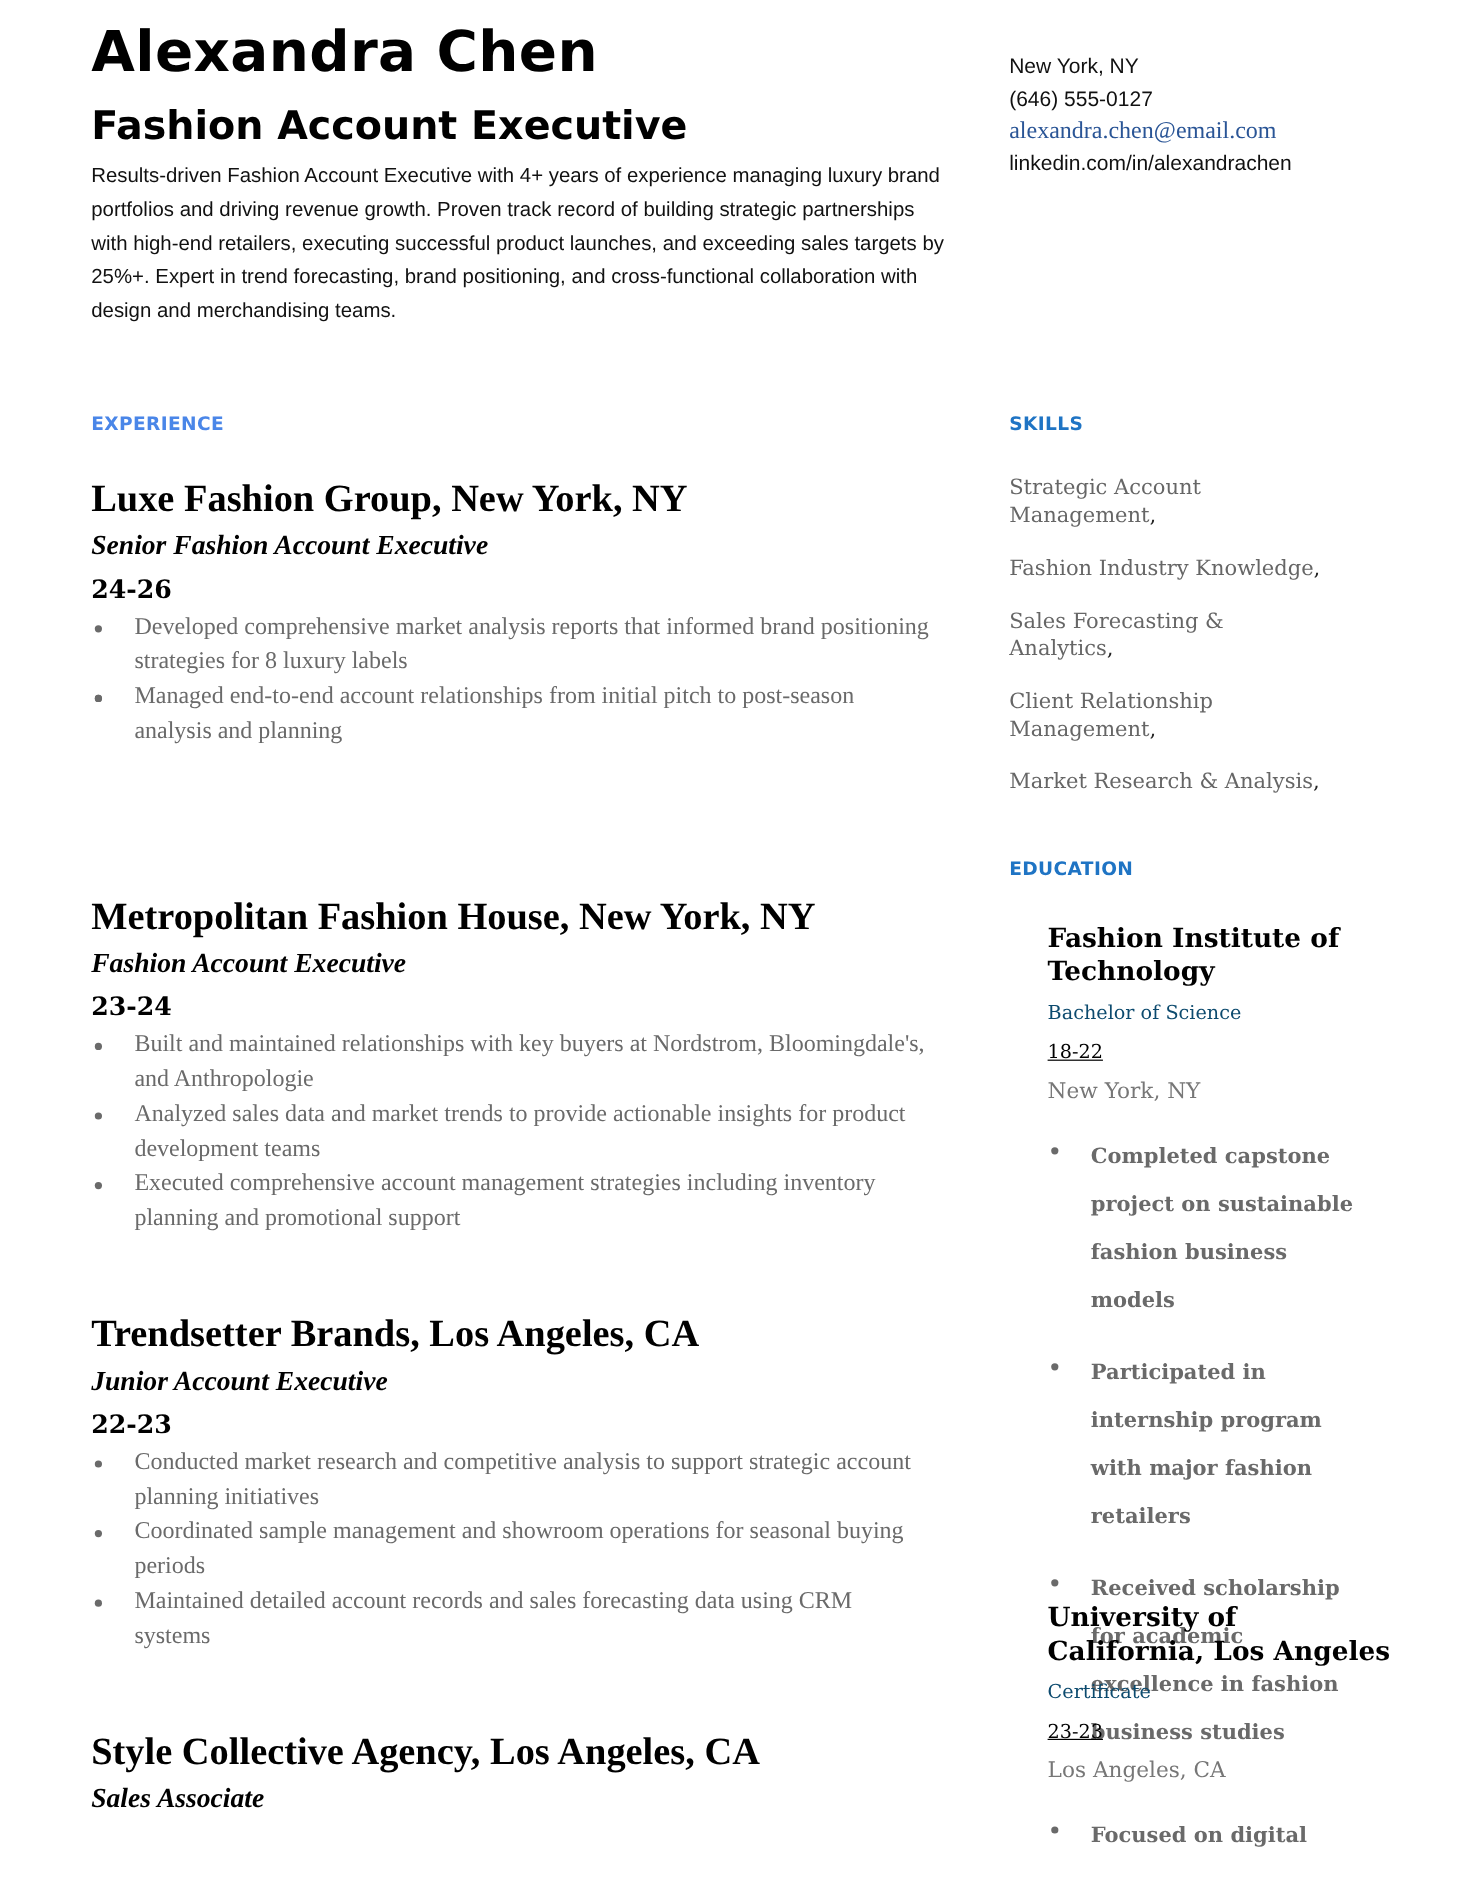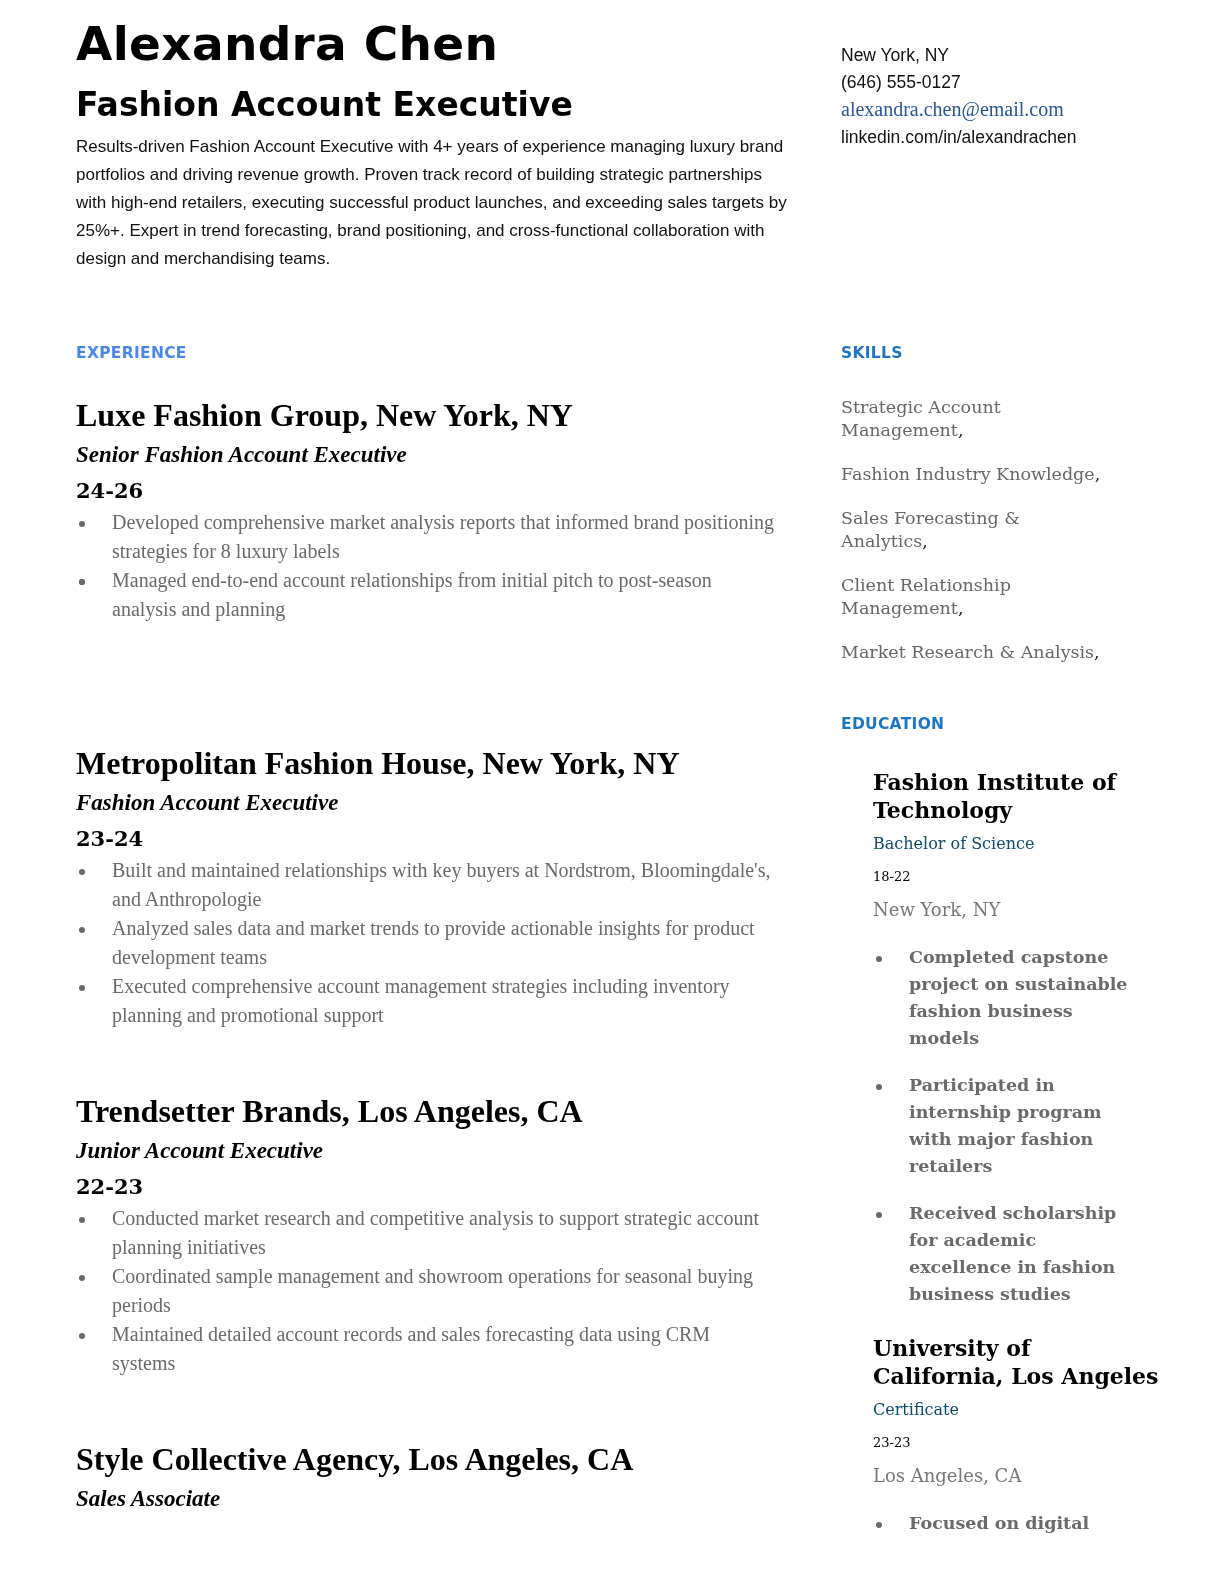--- a/index.html
+++ b/index.html
@@ -26,24 +26,24 @@
   ul.bullets li { position: relative; padding-left: 36px; font-family: Liberation Serif, serif; font-size: 20px; line-height: 29px; color: #6a6a6a; }
   ul.bullets li .dot { position: absolute; left: 3px; top: 13px; width: 6px; height: 6px; border-radius: 50%; background: #6a6a6a; }
 
   .skills { position: absolute; left: 841px; top: 396px; width: 300px; }
   .skill { font-family: "DejaVu Serif", serif; font-size: 17.5px; line-height: 23px; color: #666; margin: 0 0 21px 0; width: 260px; }
   .skill .comma { color: #222; }
 
   .edu { position: absolute; left: 841px; width: 290px; margin-left: 32px; }
   .school { font-family: "DejaVu Serif", serif; font-weight: bold; font-size: 22px; line-height: 28px; margin: 0; }
   .degree { font-family: "DejaVu Serif", serif; font-size: 16px; line-height: 24px; margin: 8px 0 0 0; color: #0c4a6e; }
-  .edu-dates { font-family: "DejaVu Serif", serif; font-size: 13px; line-height: 26px; margin: 8px 0 0 0; }
+  .edu-dates { font-family: "DejaVu Serif", serif; font-size: 16px; line-height: 26px; margin: 8px 0 0 0; text-decoration: underline; }
   .edu-loc { font-family: "DejaVu Serif", serif; font-size: 18px; line-height: 24px; margin: 8px 0 0 0; color: #777; }
   ul.edu-bullets { list-style: none; margin: 22px 0 0 0; padding: 0; }
-  ul.edu-bullets li { position: relative; padding-left: 36px; font-family: "DejaVu Serif", serif; font-weight: bold; font-size: 17.5px; line-height: 27px; color: #6a6a6a; margin-bottom: 20px; width: 230px; }
+  ul.edu-bullets li { position: relative; padding-left: 36px; font-family: "DejaVu Serif", serif; font-weight: bold; font-size: 17.5px; line-height: 40px; color: #6a6a6a; margin-bottom: 20px; width: 230px; }
   ul.edu-bullets li .dot { position: absolute; left: 3px; top: 12px; width: 6px; height: 6px; border-radius: 50%; background: #6a6a6a; }
 </style>
 </head>
 <body>
 
 <h1 class="name">Alexandra Chen</h1>
 <h2 class="title">Fashion Account Executive</h2>
 <p class="summary">Results-driven Fashion Account Executive with 4+ years of experience managing luxury brand portfolios and driving revenue growth. Proven track record of building strategic partnerships with high-end retailers, executing successful product launches, and exceeding sales targets by 25%+. Expert in trend forecasting, brand positioning, and cross-functional collaboration with design and merchandising teams.</p>
 
 <div class="contact">

